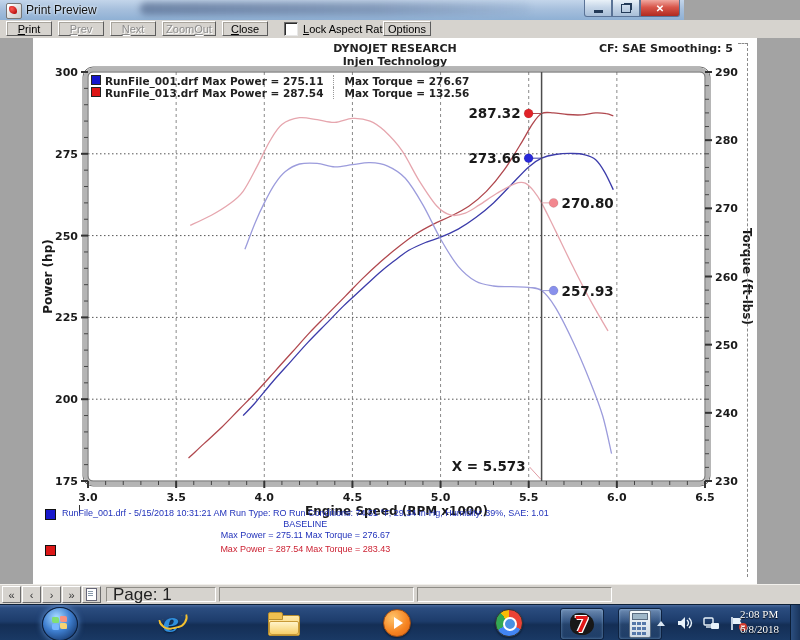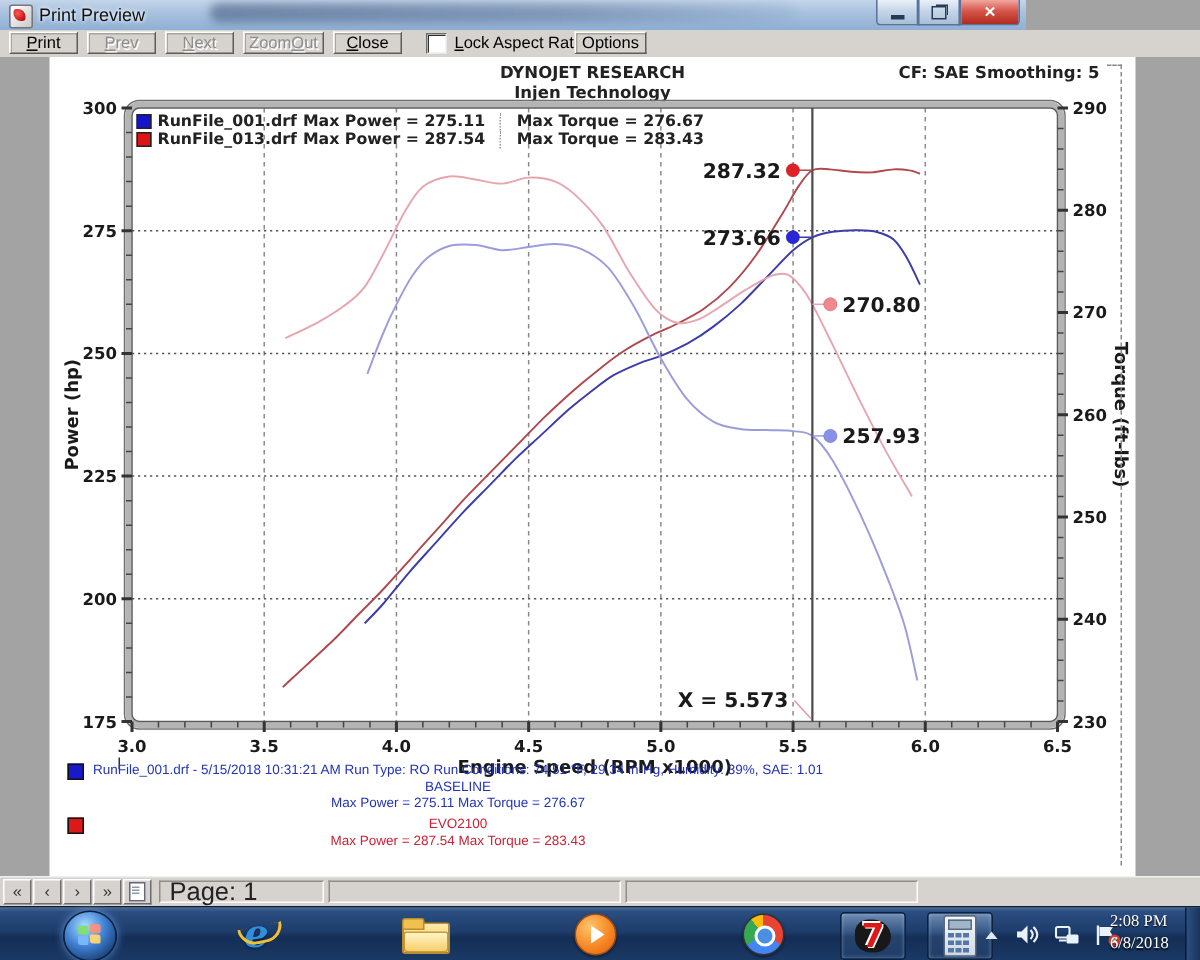--- a/index.html
+++ b/index.html
@@ -42,21 +42,21 @@
   .page{position:absolute;left:33px;top:0;width:724px;height:546px;background:#fff;}
   .margin-line{position:absolute;left:714px;top:5px;width:0;height:534px;border-left:1px dashed #8a8a8a;}
   .margin-line:before{content:"";position:absolute;left:-10px;top:0;width:10px;height:0;border-top:1px dashed #8a8a8a;}
   .hdr{position:absolute;left:0;top:4px;width:724px;text-align:center;font-family:"DejaVu Sans",sans-serif;
     font-size:11px;font-weight:bold;color:#222;}
   .hdr2{top:17px;}
   .cf{position:absolute;right:24px;top:4px;font-family:"DejaVu Sans",sans-serif;font-size:11px;font-weight:bold;color:#222;}
   .chart-svg{position:absolute;left:0;top:0;}
 
   .legend{position:absolute;left:58px;top:37px;font-family:"DejaVu Sans",sans-serif;font-size:10.5px;font-weight:bold;color:#222;}
-  .lrow{display:flex;align-items:center;height:12px;}
+  .lrow{display:flex;align-items:flex-start;height:12px;}
   .lsq{width:8px;height:8px;border:1px solid #222;margin-right:4px;}
   .lname{margin-right:4px;}
   .lpow{margin-right:10px;}
   .ltq{border-left:1px dotted #999;padding-left:10px;}
 
   .annos{position:absolute;left:12px;top:467px;font-size:9px;line-height:11px;font-family:"Liberation Sans",sans-serif;text-align:center;}
   .caret-mark{position:absolute;left:46px;top:467px;width:1px;height:8px;background:#333;}
   .anno{position:relative;padding-left:17px;margin-top:3px;}
   .asq{position:absolute;left:0;top:1px;width:9px;height:9px;border:1px solid #111;}
 
@@ -324,35 +324,34 @@
         <div class="lrow">
           <div class="lsq" id="lsq0" style="background: rgb(20, 20, 204);"></div>
           <span class="lname">RunFile_001.drf</span>
           <span class="lpow">Max Power = 275.11</span>
           <span class="ltq">Max Torque = 276.67</span>
         </div>
         <div class="lrow">
           <div class="lsq" id="lsq1" style="background: rgb(220, 20, 20);"></div>
           <span class="lname">RunFile_013.drf</span>
           <span class="lpow">Max Power = 287.54</span>
-          <span class="ltq">Max Torque = 283.43</span>
+          <span class="ltq">Max Torque = 132.56</span>
         </div>
       </div>
 
       <div class="caret-mark"></div>
       <div class="annos">
         <div class="anno" id="anno0" style="color: rgb(34, 51, 187);">
           <div class="asq" style="background: rgb(24, 24, 204);"></div>
           <div>RunFile_001.drf - 5/15/2018 10:31:21 AM  Run Type: RO  Run Conditions: 74.51 °F, 29.34 in-Hg,  Humidity:  39%, SAE: 1.01</div>
           <div>BASELINE</div>
           <div>Max Power = 275.11  Max Torque = 276.67</div>
         </div>
         <div class="anno" id="anno1" style="color: rgb(204, 34, 51);">
           <div class="asq" style="background: rgb(220, 24, 24);"></div>
-          <div>EVO2100</div>
           <div>Max Power = 287.54  Max Torque = 283.43</div>
         </div>
       </div>
 
       <div class="margin-line"></div>
     </div>
   </div>
 
   <div class="statusbar">
     <div class="sbtn" style="left:2px">«</div>

